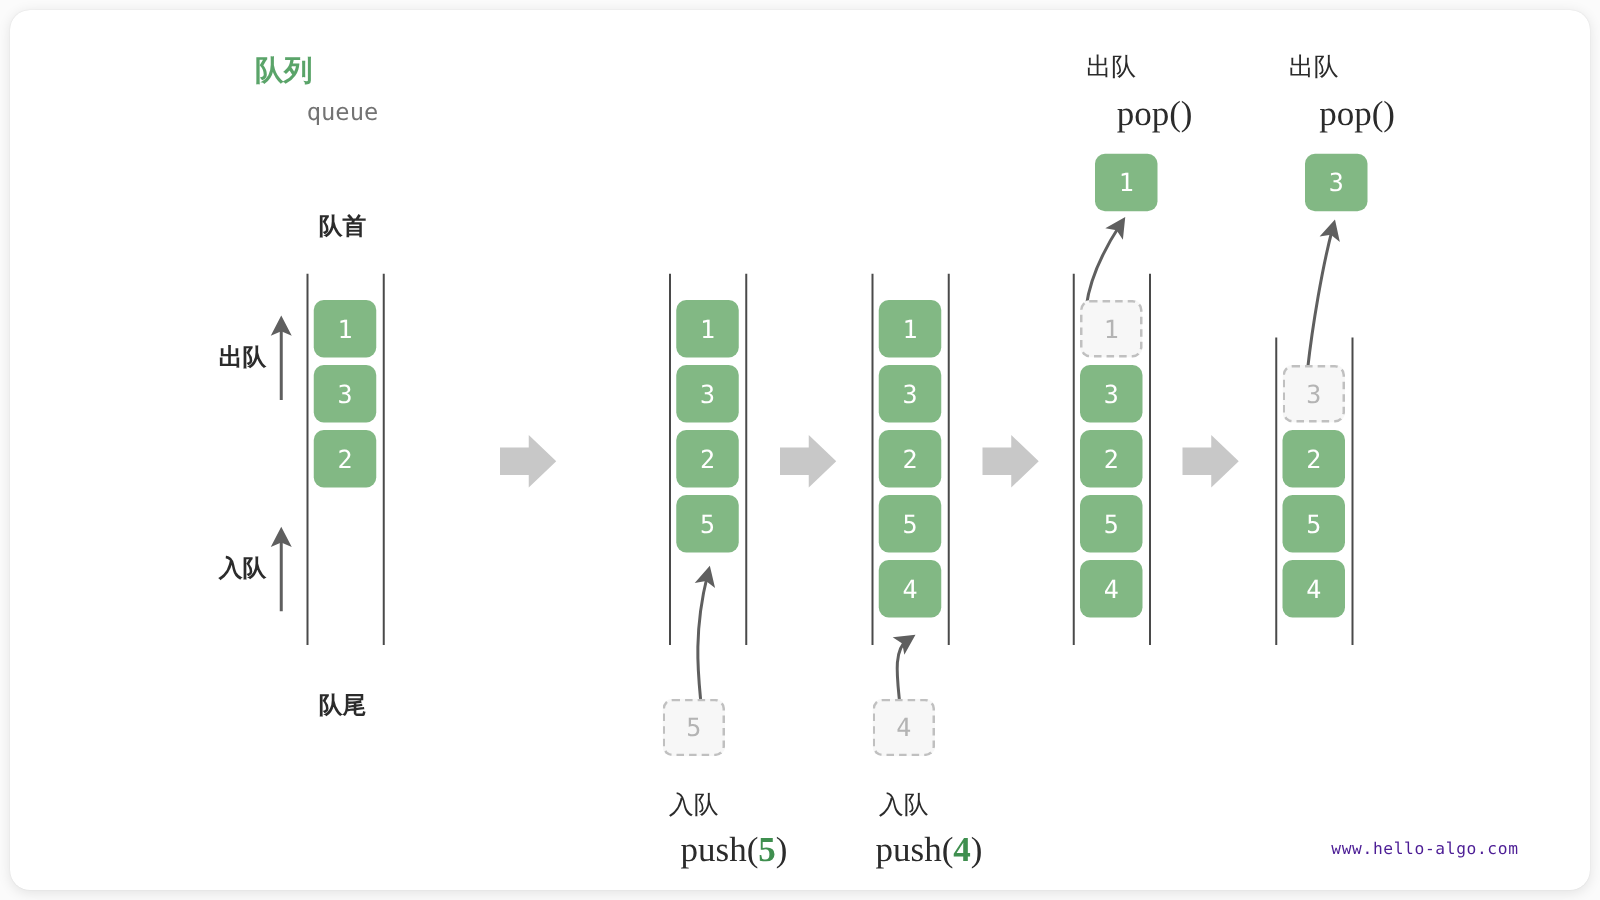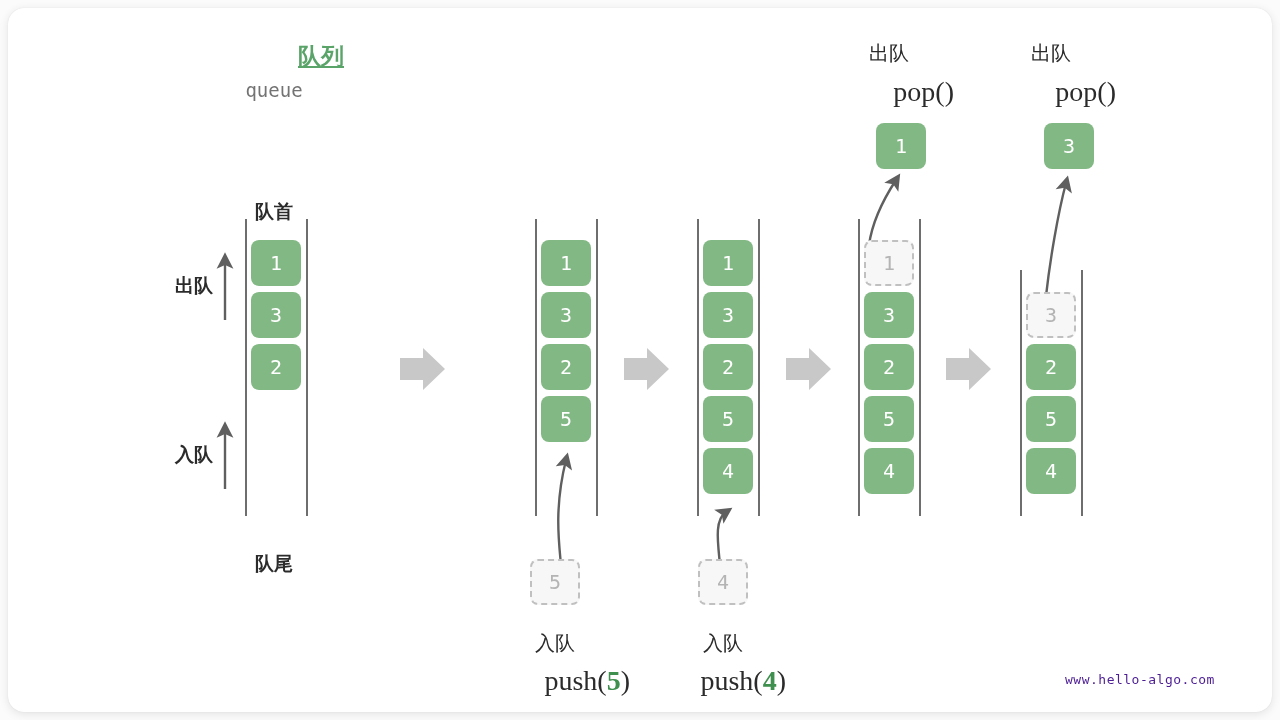--- a/index.html
+++ b/index.html
@@ -29,23 +29,22 @@
     border-radius: 16px;
     box-shadow: 0 2px 10px rgba(0,0,0,0.10), 0 0 1px rgba(0,0,0,0.12);
   }
   .abs { position: absolute; }
 
   
   .title-cn {
     font-size: 23px;
     font-weight: bold;
     color: #5aa469;
-    text-align: right;
-    white-space: nowrap;
-    text-decoration: underline;
+    text-align: left;
+    white-space: nowrap;
   }
   .title-en {
     font-family: "DejaVu Sans Mono", "Liberation Mono", monospace;
     font-size: 19px;
     color: #737373;
     text-align: center;
     white-space: nowrap;
   }
   .label-cn {
     font-size: 19px;
@@ -170,21 +169,21 @@
         <path d="M861,237 C864,215 873,195 888,172" fill="none" stroke="#5f5f5f" stroke-width="2.4" marker-end="url(#ah)"></path>
       </g>
       <g>
         <path d="M1038,288 C1042,252 1050,205 1058,175" fill="none" stroke="#5f5f5f" stroke-width="2.4" marker-end="url(#ah)"></path>
       </g>
     </svg>
 
     <div class="abs title-cn" style="left:196px; top:33px; width:140px;">队列</div>
     <div class="abs title-en" style="left:196px; top:71px; width:140px;">queue</div>
 
-    <div class="abs label-cn" style="left:206px; top:160px; width:120px;margin-top:31px;">队首</div>
+    <div class="abs label-cn" style="left:206px; top:160px; width:120px;">队首</div>
     <div class="abs label-cn" style="left:206px; top:543px; width:120px;">队尾</div>
 
     <div class="abs label-cn" style="left:133px; top:265px; width:72px; text-align:right;">出队</div>
     <div class="abs label-cn" style="left:133px; top:434px; width:72px; text-align:right;">入队</div>
 
     <div class="abs">
       <div class="cell" style="left:243px; top:232px;">1</div>
       <div class="cell" style="left:243px; top:284px;">3</div>
       <div class="cell" style="left:243px; top:336px;">2</div>
     </div>

